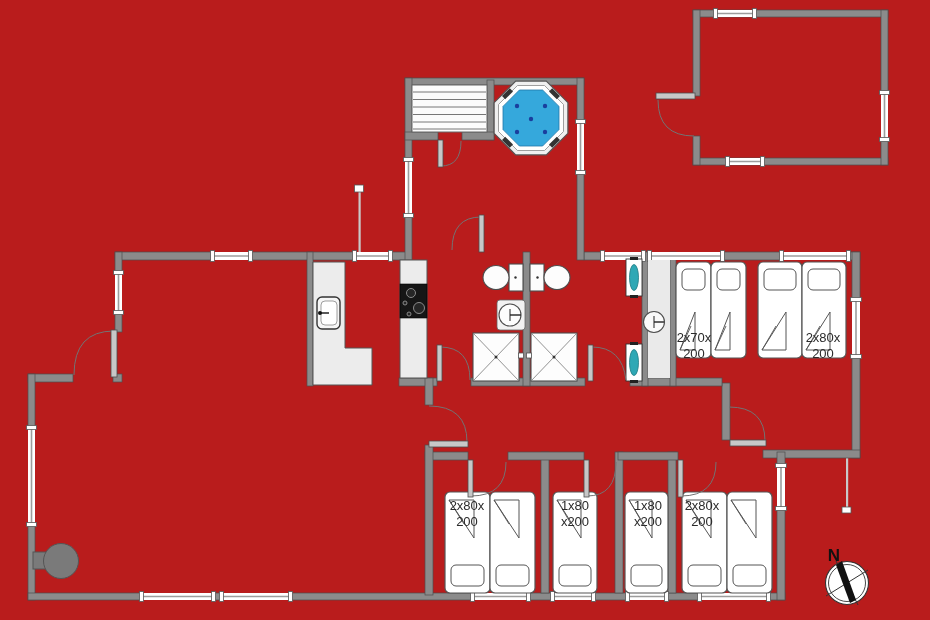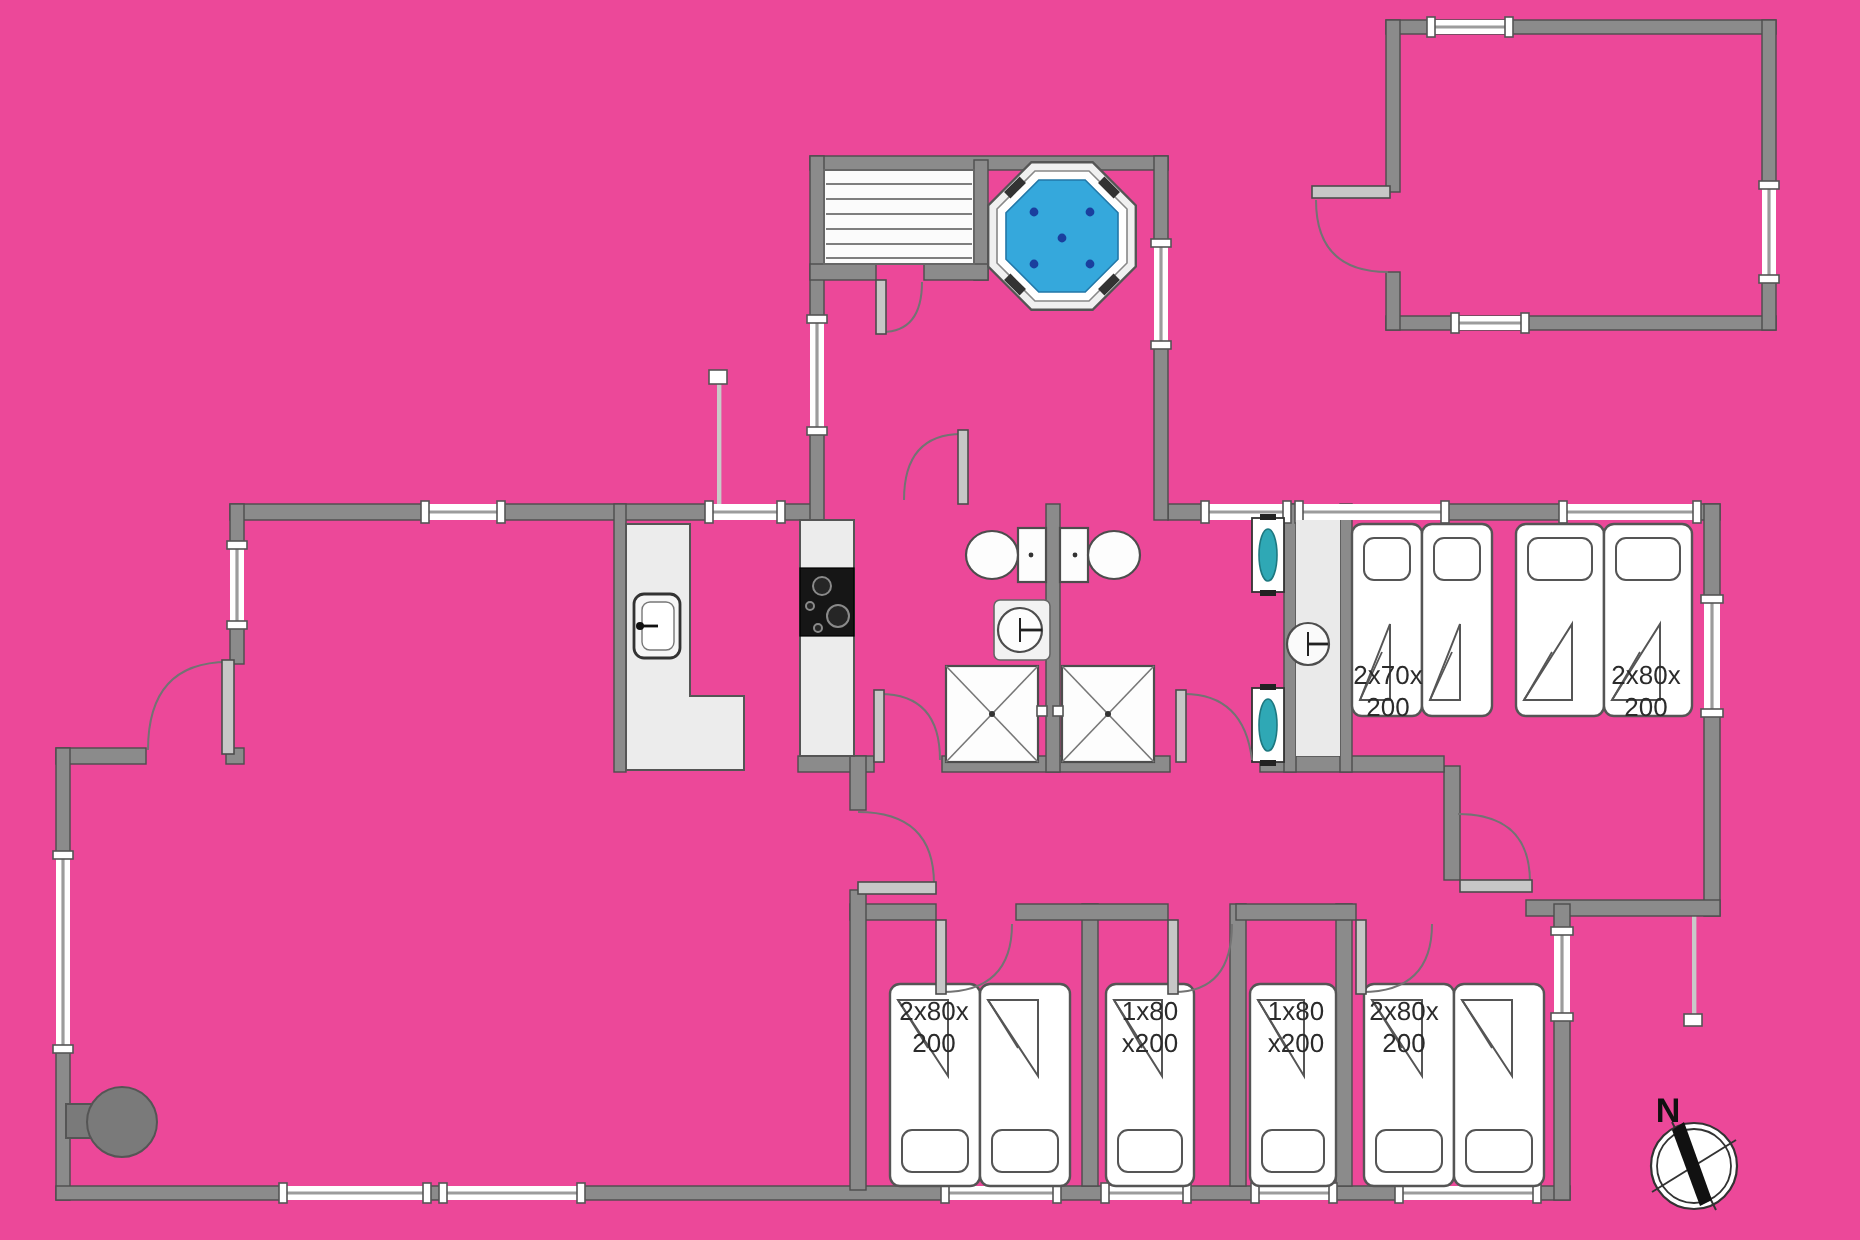--- a/index.html
+++ b/index.html
@@ -1,16 +1,16 @@
 <!DOCTYPE html>
 <html><head>
 <meta charset="utf-8">
 <style>
   html,body{margin:0;padding:0;background:#fff;font-family:"Liberation Sans",sans-serif;}
-  .stage{width:930px;height:620px;position:relative;background:#ec4899;overflow:hidden;}
+  .stage{width:930px;height:620px;position:relative;background:#b91c1c;overflow:hidden;}
   .wall{fill:#8b8b8b;stroke:#4d4d4d;stroke-width:.7;}
   .win-gap{fill:#ffffff;}
   .win-line{stroke:#9c9c9c;stroke-width:1.6;}
   .cap{fill:#ffffff;stroke:#555;stroke-width:.8;}
   .leaf{fill:#c7c7c7;stroke:#4d4d4d;stroke-width:.8;}
   .arc{fill:none;stroke:#737373;stroke-width:1;}
   .counter{fill:#ececec;stroke:#555;stroke-width:1;}
   .fixture{fill:#fdfdfd;stroke:#4d4d4d;stroke-width:1.1;}
   .bedlabel{font-family:"Liberation Sans",sans-serif;font-size:13px;fill:#2b2b2b;text-anchor:middle;}
   .northlabel{font-family:"Liberation Sans",sans-serif;font-size:17px;font-weight:bold;fill:#111;text-anchor:middle;}

